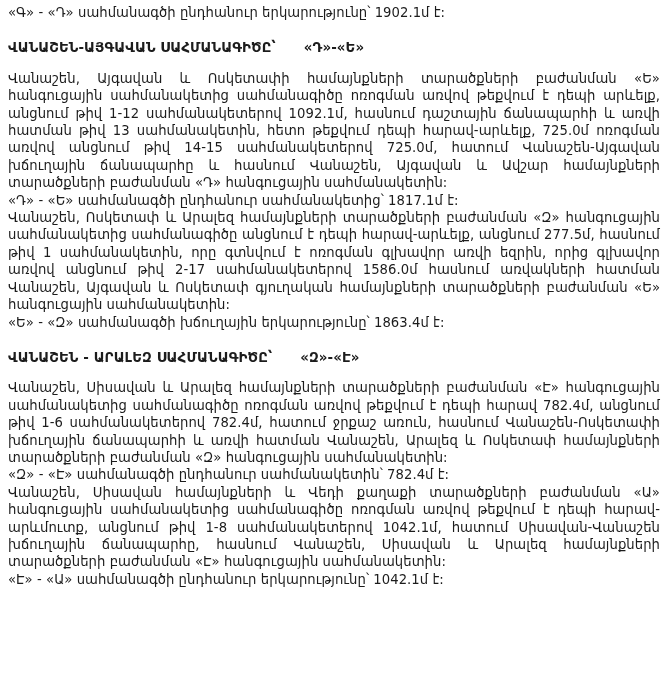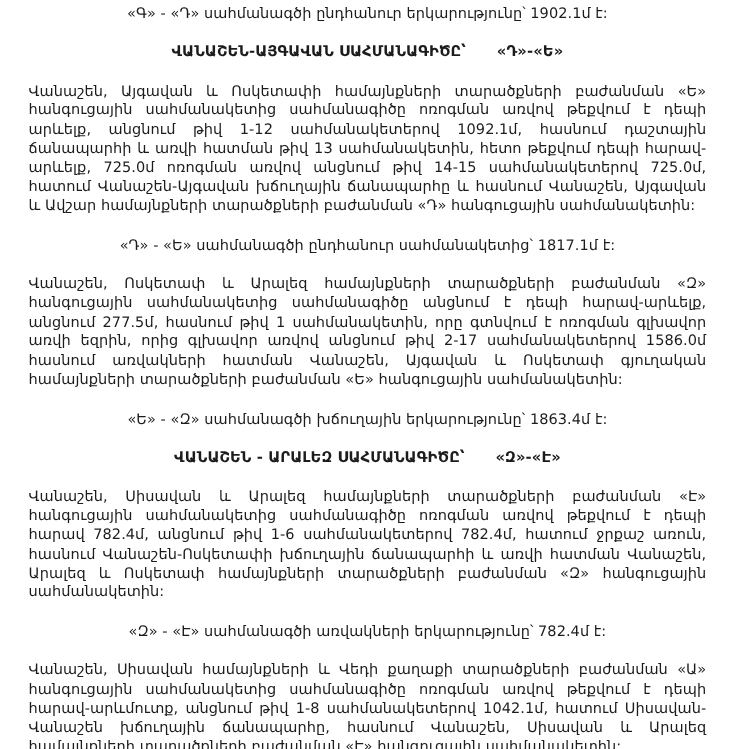--- a/index.html
+++ b/index.html
@@ -17,36 +17,35 @@
   .page {
     box-sizing: border-box;
     width: 667px;
     padding: 4px 7px 0 8px;
     font-size: 13.2px;
     line-height: 17.4px;
     letter-spacing: 0.05px;
   }
   .plain-line {
     margin: 0;
-    text-align: center;
+    text-align: left;
     white-space: nowrap;
   }
   .section-heading {
     margin: 18px 0 13px 0;
-    text-align: center;
     font-weight: bold;
     font-size: 13.4px;
     letter-spacing: 0.1px;
   }
   .heading-codes {
     display: inline-block;
     margin-left: 28px;
   }
   .section-body {
-    margin: 18px;
+    margin: 0;
     text-align: justify;
     text-justify: inter-word;
   }
 </style>
 </head>
 <body>
 
 <div class="page">
 
   <p class="plain-line">«Գ» - «Դ» սահմանագծի ընդհանուր երկարությունը՝ 1902.1մ է:</p>
@@ -58,21 +57,21 @@
   </section>
 
   <section>
     <p class="section-body">Վանաշեն, Ոսկետափ և Արալեզ համայնքների տարածքների բաժանման «Զ» հանգուցային սահմանակետից սահմանագիծը անցնում է դեպի հարավ-արևելք, անցնում 277.5մ, հասնում թիվ 1 սահմանակետին, որը գտնվում է ոռոգման գլխավոր առվի եզրին, որից գլխավոր առվով անցնում թիվ 2-17 սահմանակետերով 1586.0մ հասնում առվակների հատման Վանաշեն, Այգավան և Ոսկետափ գյուղական համայնքների տարածքների բաժանման «Ե» հանգուցային սահմանակետին:</p>
     <p class="plain-line">«Ե» - «Զ» սահմանագծի խճուղային երկարությունը՝ 1863.4մ է:</p>
   </section>
 
   <section>
     <h2 class="section-heading"><span>ՎԱՆԱՇԵՆ - ԱՐԱԼԵԶ ՍԱՀՄԱՆԱԳԻԾԸ՝</span><span class="heading-codes">«Զ»-«Է»</span></h2>
     <p class="section-body">Վանաշեն, Սիսավան և Արալեզ համայնքների տարածքների բաժանման «Է» հանգուցային սահմանակետից սահմանագիծը ոռոգման առվով թեքվում է դեպի հարավ 782.4մ, անցնում թիվ 1-6 սահմանակետերով 782.4մ, հատում ջրքաշ առուն, հասնում Վանաշեն-Ոսկետափի խճուղային ճանապարհի և առվի հատման Վանաշեն, Արալեզ և Ոսկետափ համայնքների տարածքների բաժանման «Զ» հանգուցային սահմանակետին:</p>
-    <p class="plain-line">«Զ» - «Է» սահմանագծի առվակների երկարությունը՝ 782.4մ է:</p>
+    <p class="plain-line">«Զ» - «Է» սահմանագծի ընդհանուր սահմանակետին՝ 782.4մ է:</p>
   </section>
 
   <section>
     <p class="section-body">Վանաշեն, Սիսավան համայնքների և Վեդի քաղաքի տարածքների բաժանման «Ա» հանգուցային սահմանակետից սահմանագիծը ոռոգման առվով թեքվում է դեպի հարավ-արևմուտք, անցնում թիվ 1-8 սահմանակետերով 1042.1մ, հատում Սիսավան-Վանաշեն խճուղային ճանապարհը, հասնում Վանաշեն, Սիսավան և Արալեզ համայնքների տարածքների բաժանման «Է» հանգուցային սահմանակետին:</p>
     <p class="plain-line">«Է» - «Ա» սահմանագծի ընդհանուր երկարությունը՝ 1042.1մ է:</p>
   </section>
 
 </div>
 
 </body></html>

